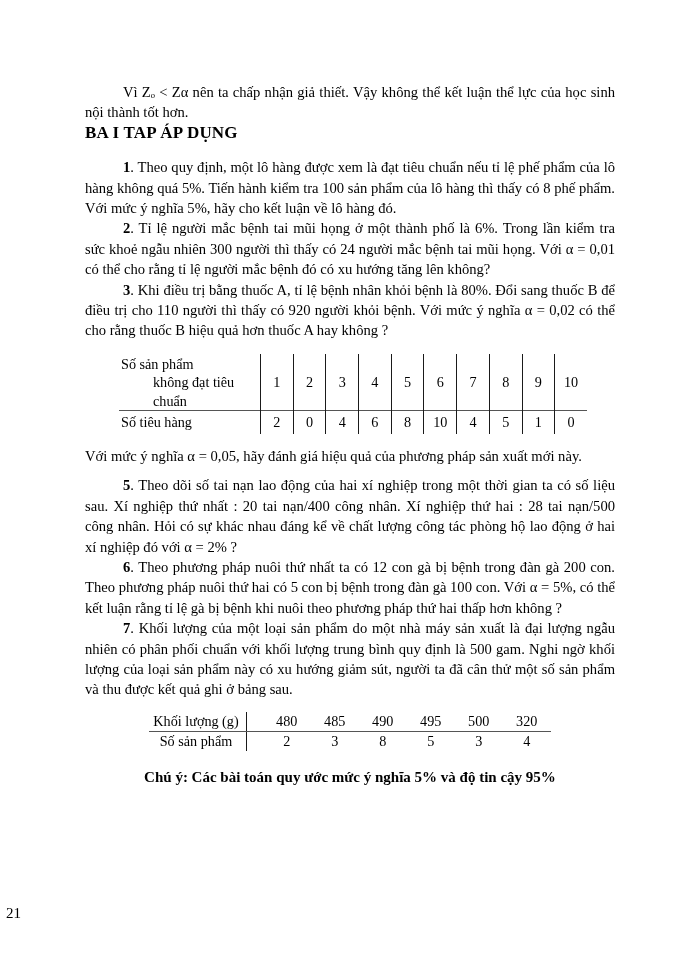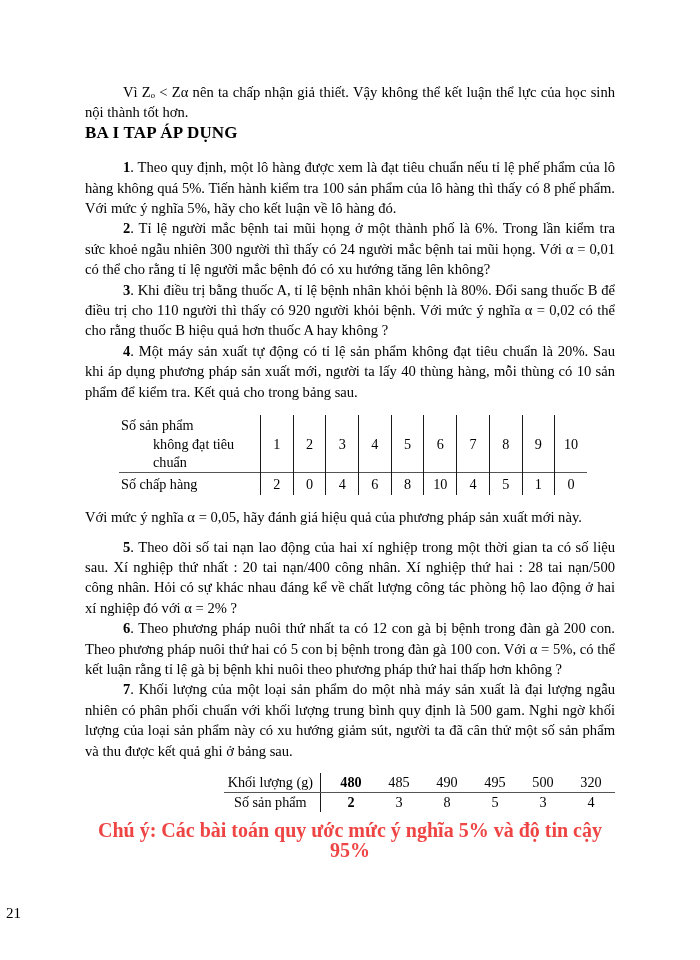--- a/index.html
+++ b/index.html
@@ -95,23 +95,23 @@
   }
   .lbl2 {
     font-size: 14.2px;
     line-height: 18.5px;
     margin-left: 32px;
   }
 
   
   .tbl2-wrap {
     margin-top: 12px;
-    margin-bottom: 8px;
+    margin-bottom: 16px;
     display: flex;
-    justify-content: flex-end;
+    justify-content: center;
   }
   table.t2 {
     border-collapse: collapse;
     font-size: 14.2px;
   }
   table.t2 td {
     padding: 0 0 1px 0;
     line-height: 18px;
   }
   table.t2 td.lbl {
@@ -119,31 +119,30 @@
     padding-right: 7px;
     padding-left: 4px;
     white-space: nowrap;
   }
   table.t2 td.num {
     text-align: center;
     width: 48px;
   }
   table.t2 td.firstnum {
     border-left: 1.4px solid #1a1a1a;
-    padding-left: 6px;
-    font-weight: bold;
+    padding-left: 16px;
   }
   table.t2 tr.r1 td { border-bottom: 1.3px solid #555; }
 
   
   .note {
     text-align: center;
-    color: #ef4444;
+    color: #000000;
     font-weight: bold;
-    font-size: 20px;
+    font-size: 15px;
     line-height: 20px;
   }
   .note .l1 { display: block; text-align: center; }
   .note .l2 { display: block; text-align: center; padding-left: 36px; }
 
   .pagenum {
     position: absolute;
     left: 6px;
     top: 905px;
     width: 700px;
@@ -164,21 +163,20 @@
     <div class="heading">BA I TAP ÁP DỤNG</div>
 
     <div class="spacer-md"></div>
 
     <p class="para indent"><span class="qnum">1</span><span>. Theo quy định, một lô hàng được xem là đạt tiêu chuẩn nếu tỉ lệ phế phẩm của lô hàng không quá 5%. Tiến hành kiểm tra 100 sản phẩm của lô hàng thì thấy có 8 phế phẩm. Với mức ý nghĩa 5%, hãy cho kết luận về lô hàng đó.</span></p>
 
     <p class="para indent"><span class="qnum">2</span><span>. Tỉ lệ người mắc bệnh tai mũi họng ở một thành phố là 6%. Trong lần kiểm tra sức khoẻ ngẫu nhiên 300 người thì thấy có 24 người mắc bệnh tai mũi họng. Với α = 0,01 có thể  cho rằng tỉ lệ người mắc bệnh đó có xu hướng tăng lên không?</span></p>
 
     <p class="para indent"><span class="qnum">3</span><span>. Khi điều trị bằng thuốc A, tỉ lệ bệnh nhân khỏi bệnh là 80%. Đổi sang thuốc B để điều trị cho 110 người thì thấy có 920 người khỏi bệnh. Với mức ý nghĩa α = 0,02 có thể cho rằng thuốc B hiệu quả hơn thuốc A hay không ?</span></p>
 
-    <p class="para indent"><span class="qnum">4</span><span>. Một máy sản xuất tự động có tỉ lệ sản phẩm không đạt tiêu chuẩn là 20%. Sau khi áp dụng phương pháp sản xuất mới, người ta lấy 40 thùng hàng, mỗi thùng có 10 sản phẩm để kiểm tra. Kết quả cho trong bảng sau.</span></p>
 
     <div class="tbl1-wrap">
       <table class="t1">
         <tbody>
             <tr class="row-top">
           <td class="lbl">
             <div>Số sản phẩm</div>
             <div class="lbl2">không đạt tiêu chuẩn</div>
           </td>
           <td class="num">1</td>
@@ -199,21 +197,21 @@
           <td class="num"></td>
           <td class="num"></td>
           <td class="num"></td>
           <td class="num"></td>
           <td class="num"></td>
           <td class="num"></td>
           <td class="num"></td>
           <td class="num"></td>
         </tr>
         <tr class="row-bot">
-          <td class="lbl">Số chấp hàng</td>
+          <td class="lbl">Số tiêu hàng</td>
           <td class="num">2</td>
           <td class="num">0</td>
           <td class="num">4</td>
           <td class="num">6</td>
           <td class="num">8</td>
           <td class="num">10</td>
           <td class="num">4</td>
           <td class="num">5</td>
           <td class="num">1</td>
           <td class="num">0</td>

